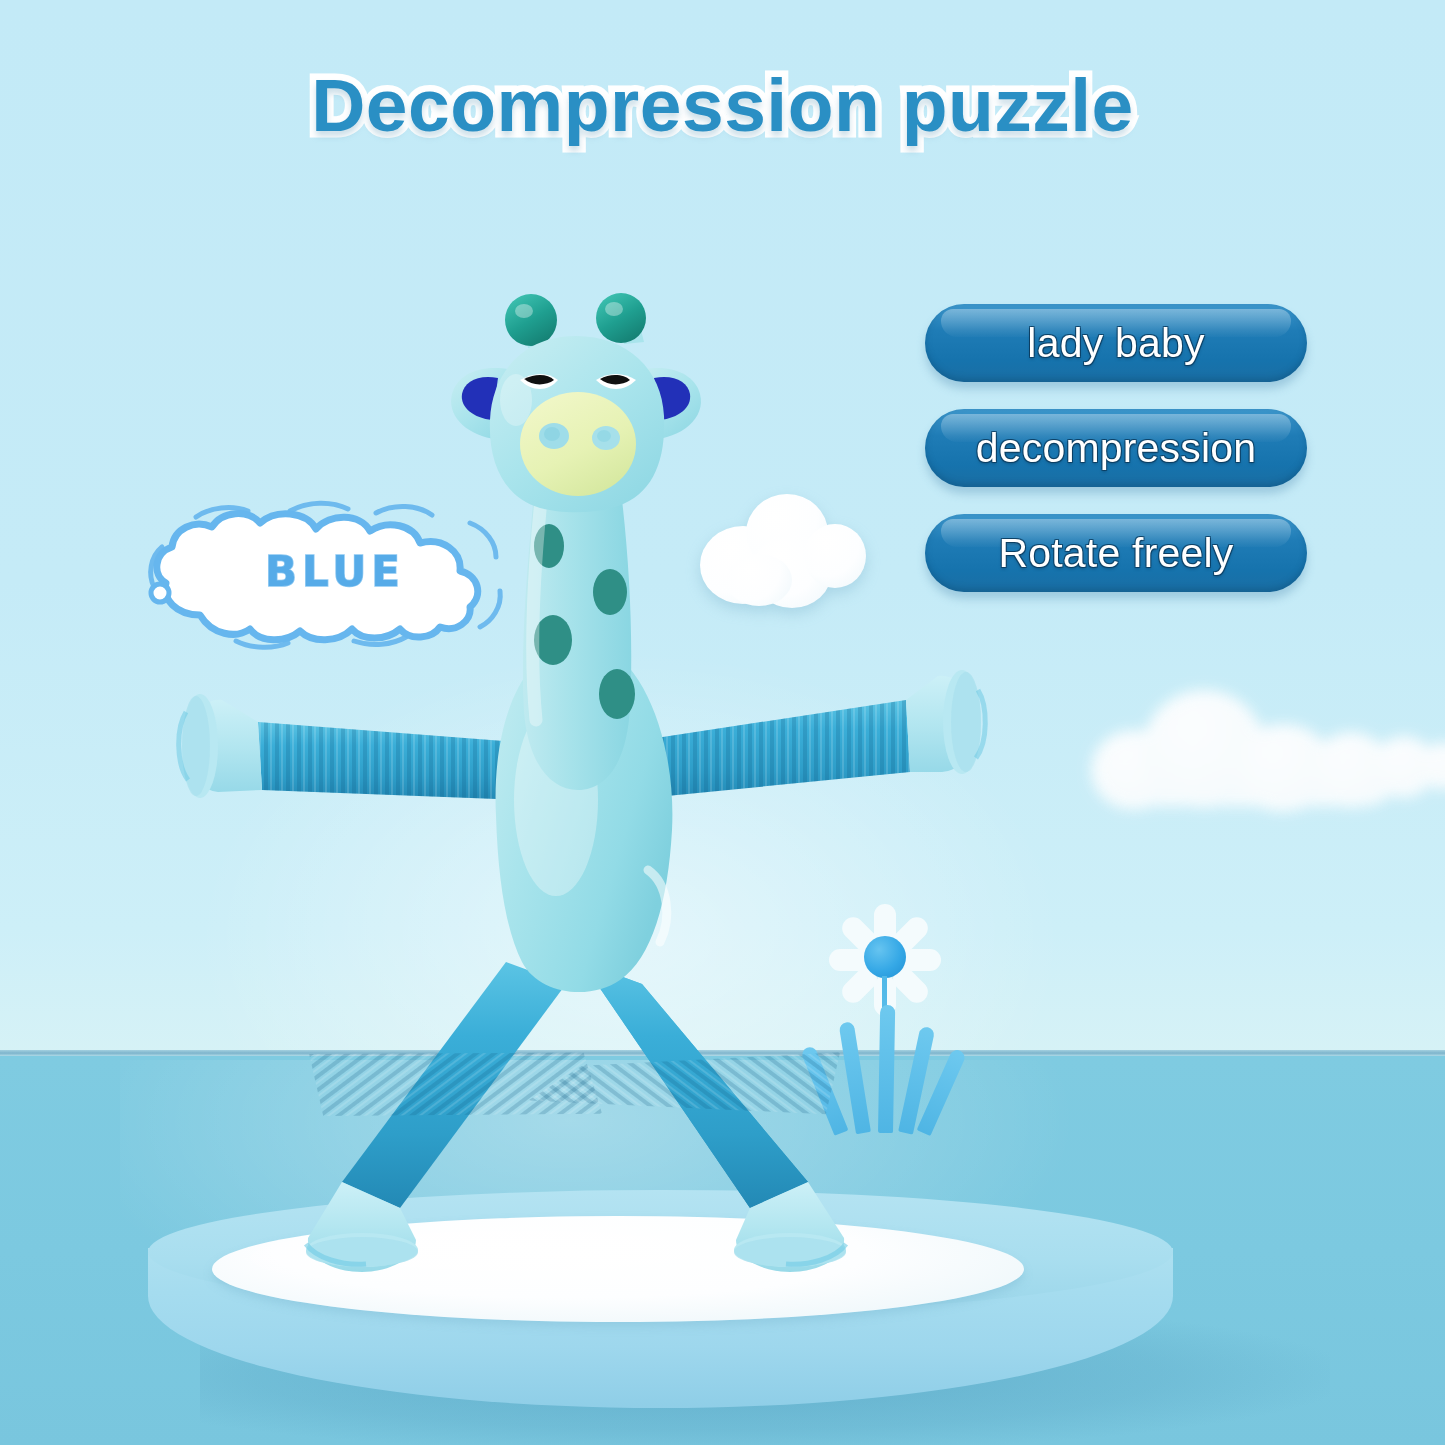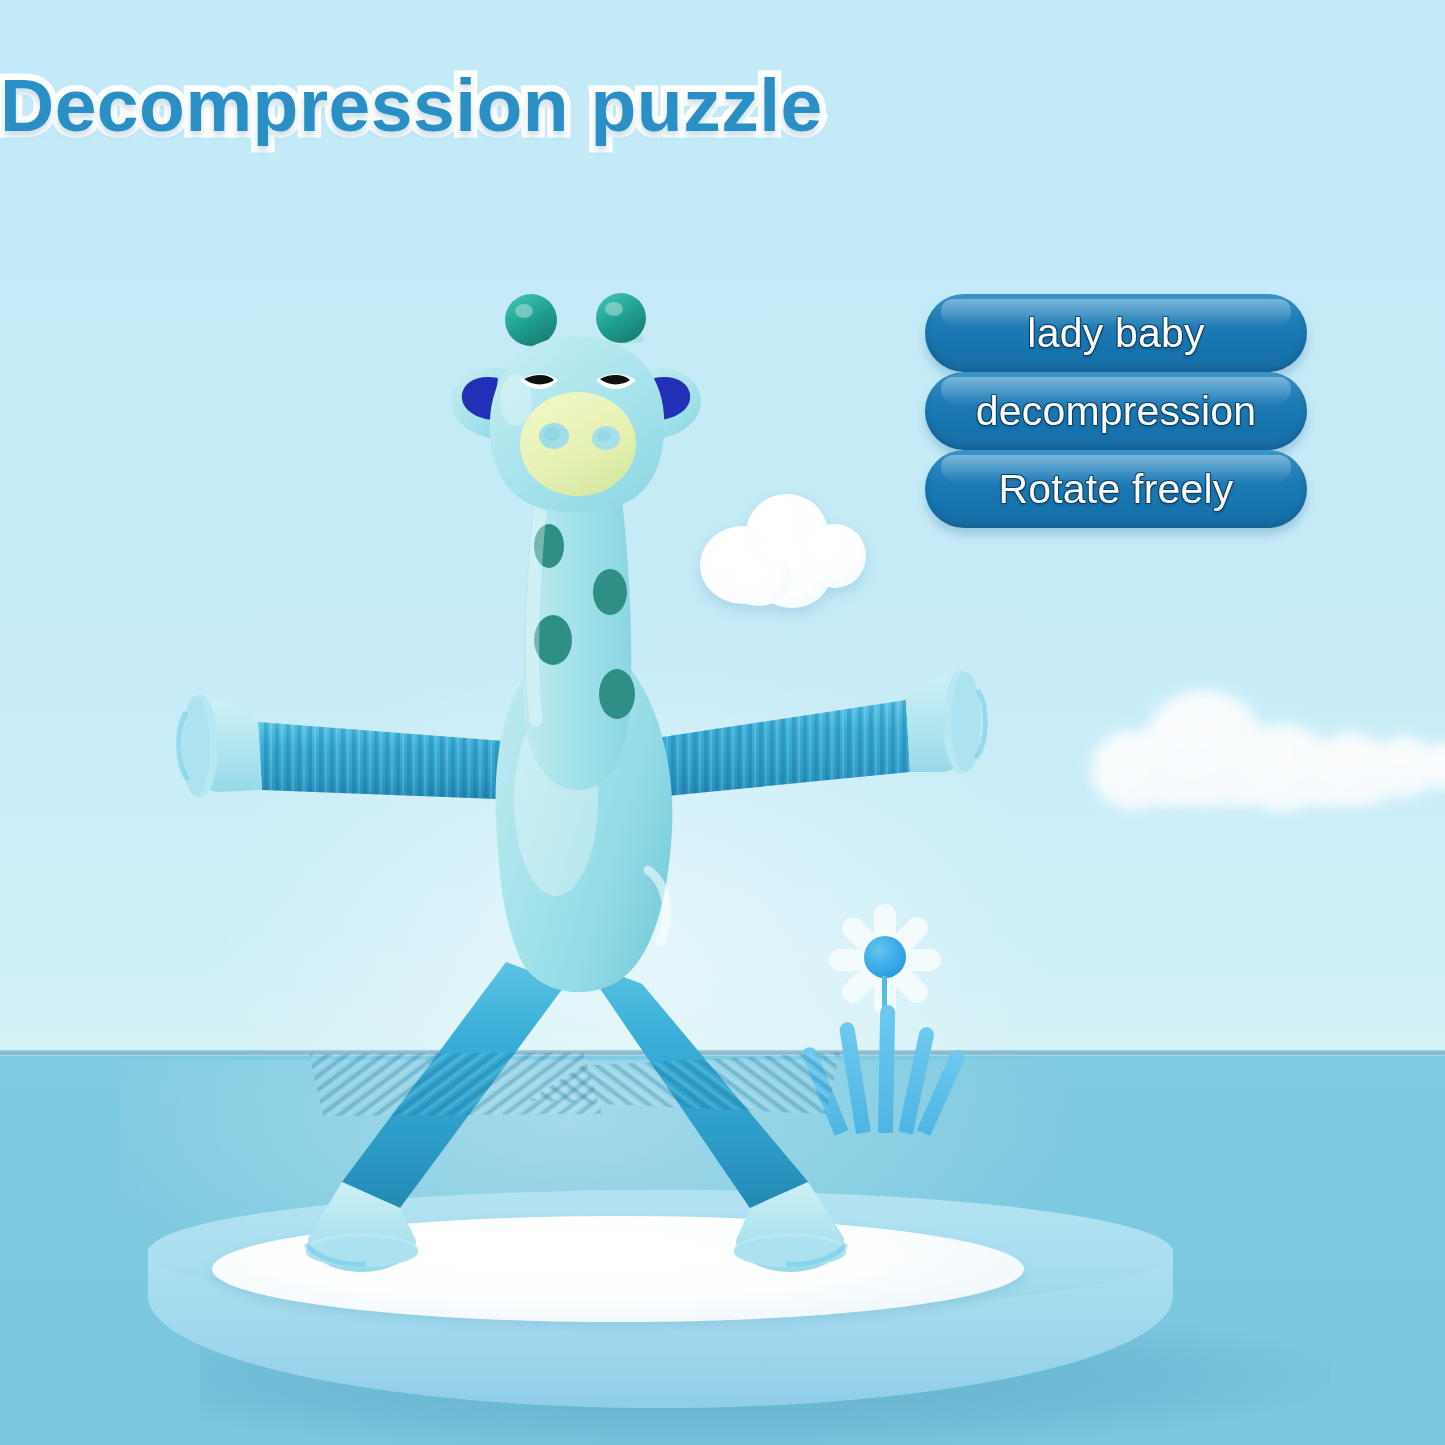--- a/index.html
+++ b/index.html
@@ -42,36 +42,38 @@
     position: absolute;
     left: 180px; top: 640px; width: 900px; height: 430px;
     background: radial-gradient(ellipse at 50% 70%, rgba(255,255,255,0.45) 0%, rgba(255,255,255,0.0) 68%);
     pointer-events: none;
   }
 
   
   .title {
     position: absolute;
     left: 0; top: 62px; width: 1445px;
+    text-align: center;
     font-size: 75px;
     font-weight: bold;
     letter-spacing: 0.5px;
     color: #2a8fc4;
     -webkit-text-stroke: 13px #ffffff;
     paint-order: stroke fill;
     text-shadow: 0 5px 6px rgba(120,170,195,0.40);
   }
 
   
   .pills {
     position: absolute;
-    left: 925px; top: 294px;
+    left: 925px; top: 304px;
     width: 382px;
     display: flex;
     flex-direction: column;
+    gap: 27px;
   }
   .pill {
     position: relative;
     height: 78px;
     border-radius: 44px;
     background: linear-gradient(180deg, #3d97cc 0%, #1f7cb6 34%, #1673ad 72%, #1a6ea3 100%);
     box-shadow: 0 7px 9px rgba(110,165,195,0.45), inset 0 -3px 6px rgba(10,70,110,0.35);
     display: flex;
     align-items: center;
     justify-content: center;
@@ -252,20 +254,53 @@
   </div>
 
   <div class="cotton-cloud">
     <div class="puff" style="left:0px;   top:34px; width:86px;  height:78px;"></div>
     <div class="puff" style="left:46px;  top:2px;  width:82px;  height:78px;"></div>
     <div class="puff" style="left:52px;  top:42px; width:80px;  height:74px;"></div>
     <div class="puff" style="left:104px; top:32px; width:62px;  height:64px;"></div>
     <div class="puff" style="left:26px;  top:62px; width:66px;  height:52px;"></div>
   </div>
 
+  <div class="cloud-label">
+    <svg width="390" height="160" viewBox="0 0 390 160" aria-hidden="true">
+      <g fill="none" stroke="#6ab8ee" stroke-width="5" stroke-linecap="round" opacity="0.95">
+        <path d="M22 52 C10 62 8 80 14 92"></path>
+        <path d="M56 22 C70 12 92 10 108 16"></path>
+        <path d="M150 16 C168 6 192 6 208 14"></path>
+        <path d="M236 18 C254 8 278 10 292 20"></path>
+        <path d="M330 28 C346 34 356 48 356 62"></path>
+        <path d="M360 96 C362 112 352 126 340 132"></path>
+        <path d="M214 146 C232 152 252 150 266 142"></path>
+        <path d="M96 146 C112 154 134 154 148 148"></path>
+      </g>
+      <path d="
+        M60 120
+        C36 120 22 104 26 88
+        C12 80 14 58 32 52
+        C34 34 54 24 72 32
+        C82 16 108 14 120 28
+        C136 14 166 16 176 34
+        C190 18 220 18 230 36
+        C248 24 274 30 280 48
+        C302 42 322 56 320 76
+        C338 80 344 100 330 112
+        C332 126 316 138 300 132
+        C292 144 270 146 260 134
+        C246 146 222 146 212 134
+        C198 148 172 148 160 136
+        C146 148 120 148 110 134
+        C96 144 72 140 60 120 Z" fill="#ffffff" stroke="#66b6ee" stroke-width="7" stroke-linejoin="round"></path>
+      <circle cx="20" cy="98" r="9" fill="#ffffff" stroke="#66b6ee" stroke-width="5"></circle>
+    </svg>
+    <div class="cloud-label-text">BLUE</div>
+  </div>
 
   <div class="pills">
     <div class="pill">
       <span class="pill-text">lady baby</span>
     </div>
     <div class="pill">
       <span class="pill-text">decompression</span>
     </div>
     <div class="pill">
       <span class="pill-text">Rotate freely</span>

